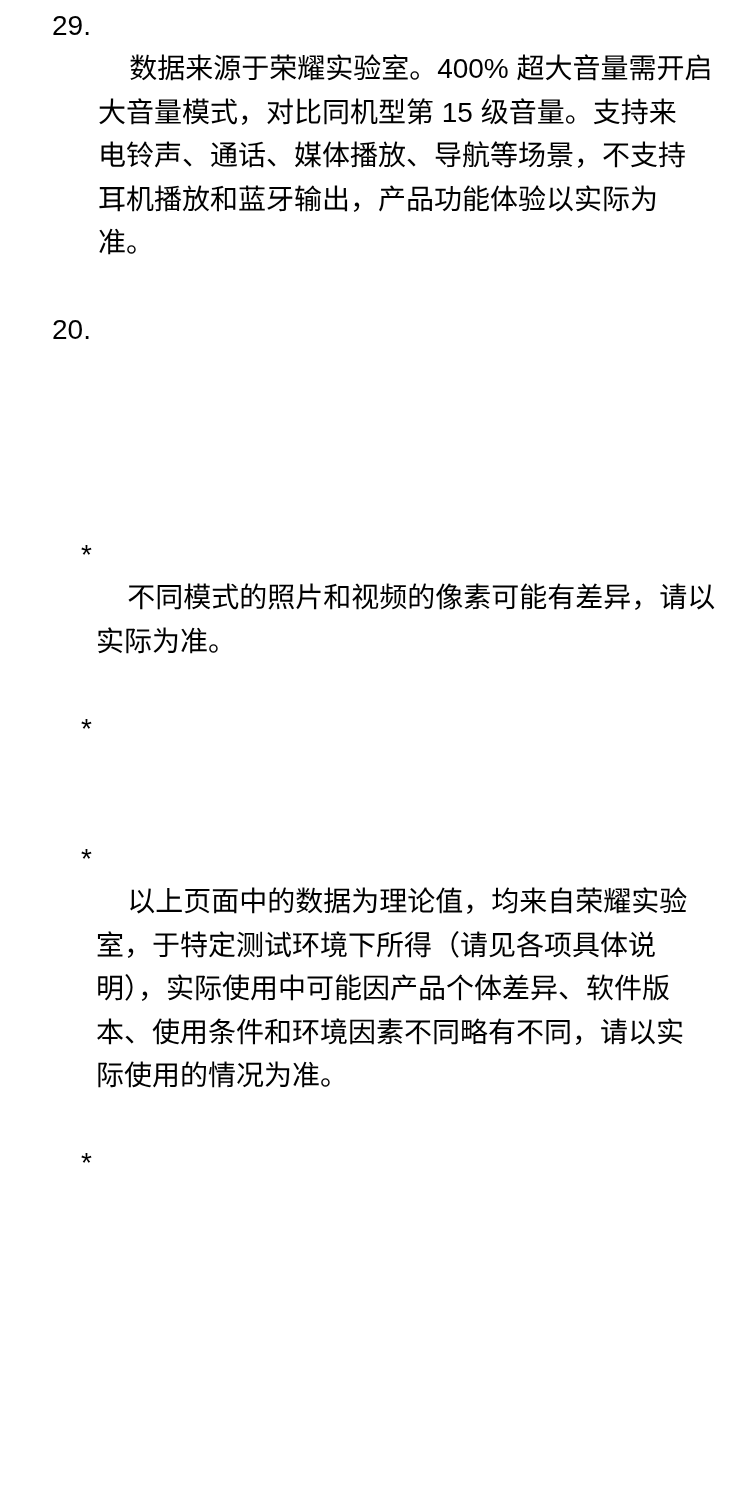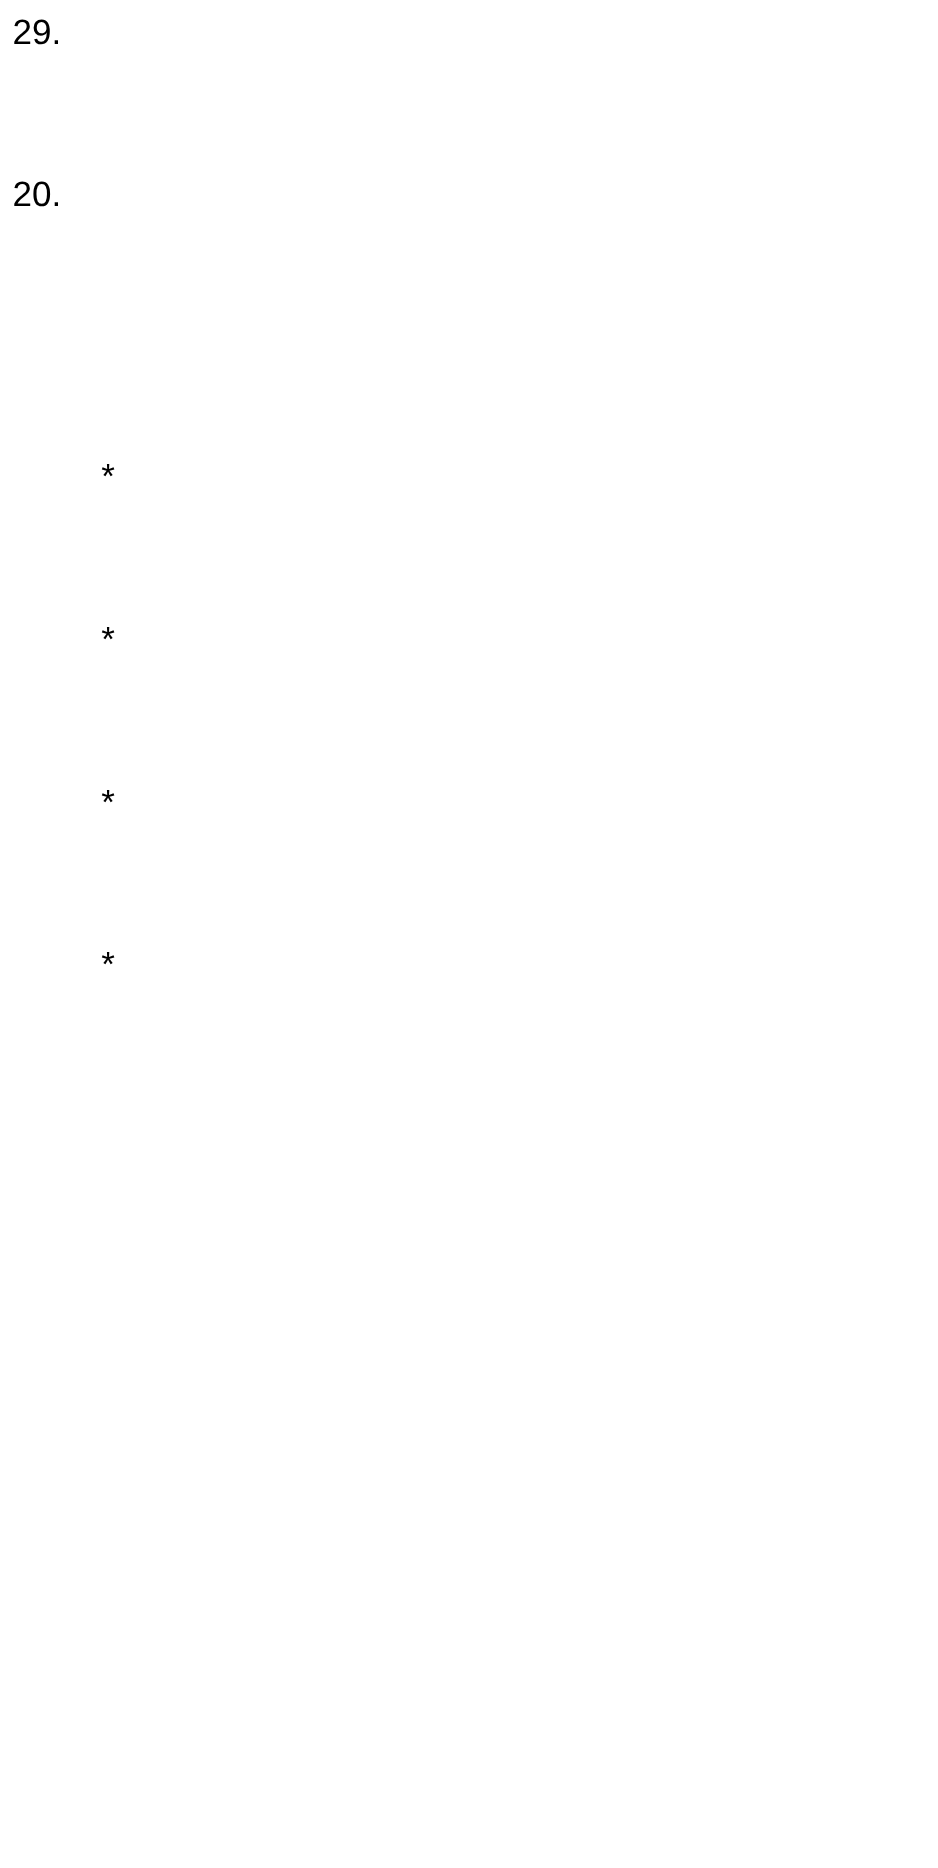--- a/index.html
+++ b/index.html
@@ -19,21 +19,21 @@
     position: relative;
     width: 750px;
     height: 1494px;
     background: #ffffff;
     overflow: hidden;
   }
   
   .numbered-list {
     list-style: none;
     margin: 0;
-    padding: 4px 40px 0 56px;
+    padding: 4px 40px 0 98px;
   }
   .numbered-item {
     position: relative;
     font-size: 28px;
     line-height: 43.4px;
     white-space: pre;
     letter-spacing: 0;
   }
   .numbered-item .num {
     position: absolute;
@@ -61,38 +61,47 @@
     font-size: 28px;
     line-height: 43.4px;
   }
 </style>
 </head>
 <body>
 
 <div class="page">
   <ol class="numbered-list">
   <li class="numbered-item">
-    <span class="num">29.</span>
+    <span class="num">29.</span><span class="txt">数据来源于荣耀实验室。400% 超大音量需开启
+大音量模式，对比同机型第 15 级音量。支持来
+电铃声、通话、媒体播放、导航等场景，不支持
+耳机播放和蓝牙输出，产品功能体验以实际为
+准。</span>
   </li>
 
   <li class="numbered-item">
     <span class="num">20.</span>
   </li>
 </ol>
   <div class="starred-list">
   <div class="starred-item">
-    <span class="marker">*</span>
+    <span class="marker">*</span><span class="txt">不同模式的照片和视频的像素可能有差异，请以
+实际为准。</span>
   </div>
 
   <div class="starred-item">
     <span class="marker">*</span>
   </div>
 
   <div class="starred-item">
-    <span class="marker">*</span>
+    <span class="marker">*</span><span class="txt">以上页面中的数据为理论值，均来自荣耀实验
+室，于特定测试环境下所得（请见各项具体说
+明），实际使用中可能因产品个体差异、软件版
+本、使用条件和环境因素不同略有不同，请以实
+际使用的情况为准。</span>
   </div>
 
   <div class="starred-item">
     <span class="marker">*</span>
   </div>
 
 </div>
 </div>
 
 </body></html>

